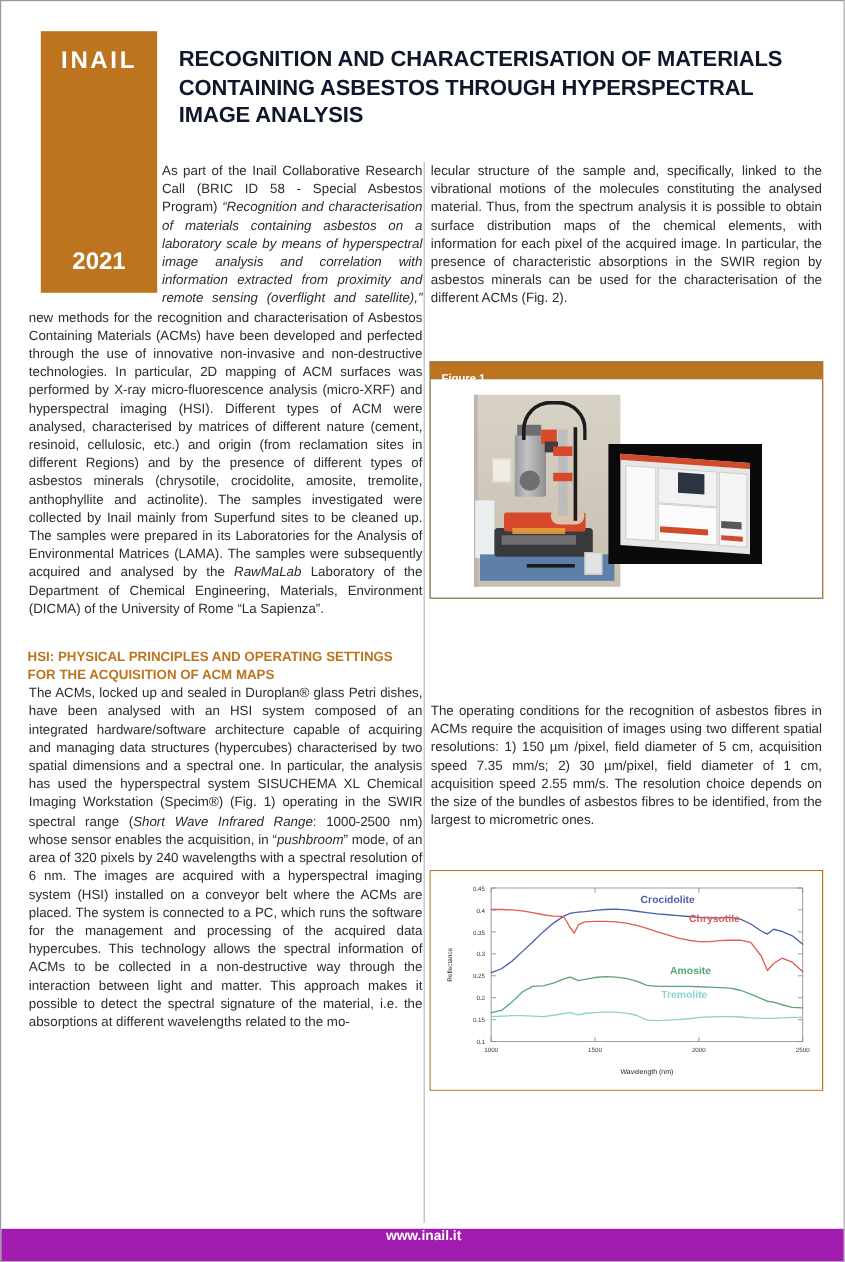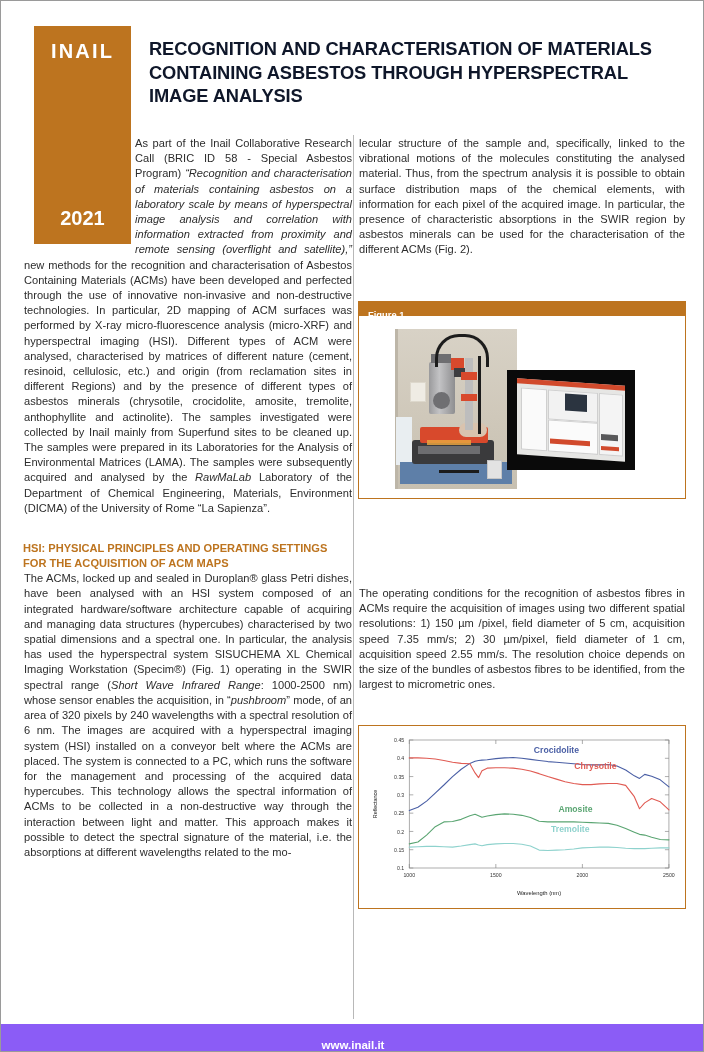--- a/index.html
+++ b/index.html
@@ -166,25 +166,25 @@
 
   
   .chartwrap{
     position:relative;width:100%;height:170px;background:#ffffff;
   }
   .chart-svg{display:block;width:100%;height:170px;}
 
   
   .footer{
     position:absolute;left:0;bottom:0;width:704px;height:27px;
-    background:#8b5cf6;
+    background:#a21caf;
     color:#ffffff;
     font-size:11.5px;
     font-weight:bold;
-    display:flex;align-items:flex-end;justify-content:center;margin-top:42px;
+    display:flex;align-items:flex-start;justify-content:center;margin-top:42px;
   }
 </style>
 </head>
 <body>
 
 <div class="page">
 
   <div class="header">
     <div class="doc-title">RECOGNITION AND CHARACTERISATION OF MATERIALS CONTAINING ASBESTOS THROUGH HYPERSPECTRAL IMAGE ANALYSIS</div>
   </div>

